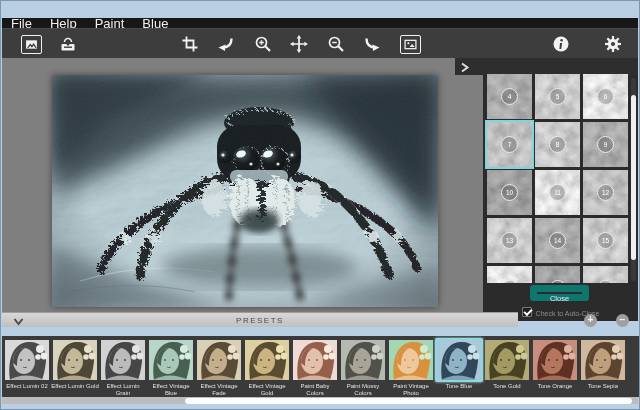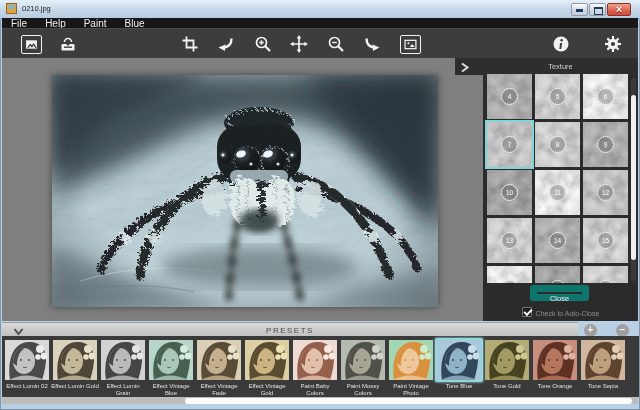--- a/index.html
+++ b/index.html
@@ -17,21 +17,21 @@
   #btn-min{left:571px;width:17px;} #btn-max{left:589px;width:17px;}
   #btn-close{left:607px;width:24px;background:linear-gradient(#efa28f,#d9614f 60%,#c94f41);border-color:#8e2f26;}
   #btn-min:before{content:"";position:absolute;left:4px;bottom:3px;width:7px;height:3px;background:#1d3a5f;}
   #btn-max:before{content:"";position:absolute;left:4px;top:3px;width:7px;height:5px;
     border:1px solid #1d3a5f;border-top-width:2px;}
   #btn-close:before{content:"\00d7";position:absolute;left:0;right:0;top:-1px;text-align:center;
     color:#fff;font-size:11px;font-weight:bold;text-shadow:0 1px 1px #7c241c;}
   
   #menubar{position:absolute;left:2px;top:18px;width:636px;height:10px;background:#171717;
     display:flex;align-items:center;}
-  .menu-item{color:#f0f0f0;font-size:10px;padding:0 9px;cursor:default;}
+  .menu-item{color:#f0f0f0;font-size:13px;padding:0 9px;cursor:default;}
   
   #toolbar{position:absolute;left:2px;top:28px;width:636px;height:30px;background:#3d3d3d;
     border-top:1px solid #4b4b4b;box-sizing:border-box;}
   .tbicon{position:absolute;top:6px;width:18px;height:18px;}
   .tbicon.boxed{border:1.5px solid #f2f2f2;border-radius:2px;padding:1px;width:17px;height:15px;}
   .tbicon svg{display:block;width:100%;height:100%;}
   
   #canvas{position:absolute;left:2px;top:58px;width:481px;height:263px;background:#7f7f7f;}
   #photo{position:absolute;left:50px;top:17px;width:386px;height:232px;
     box-shadow:0 0 7px rgba(0,0,0,.45);}
@@ -58,21 +58,21 @@
   #tex-footer{position:absolute;left:0;top:208px;width:155px;height:38px;background:#2b2b2b;}
   #close-btn{position:absolute;left:47px;top:2px;width:59px;height:16px;background:#2b2b2b;
     border:7px solid #0f766e;border-radius:3px;color:#eeeeee;font-size:7.5px;line-height:14px;
     text-align:center;cursor:pointer;box-sizing:border-box;}
   #autoclose{position:absolute;left:0;top:24px;width:155px;text-align:center;font-size:7px;color:#8f8f8f;}
   #autoclose .box{display:inline-block;vertical-align:-1px;width:8px;height:8px;background:#1f1f1f;
     border:1px solid #777;border-radius:1px;margin-right:4px;position:relative;}
   #autoclose .box:before{content:"";position:absolute;left:1px;top:1px;width:6px;height:3px;
     border-left:2px solid #fff;border-bottom:2px solid #fff;transform:rotate(-45deg);}
   
-  #presets-bar{position:absolute;left:2px;top:322px;width:576px;height:15px;
+  #presets-bar{position:absolute;left:2px;top:312px;width:516px;height:15px;
     background:linear-gradient(#d8d8d8,#bfbfbf);border-top:1px solid #9d9d9d;box-sizing:border-box;}
   #presets-collapse{position:absolute;left:10px;top:1px;width:13px;height:13px;}
   #presets-title{position:absolute;left:0;right:0;top:3px;text-align:center;color:#4a4a4a;
     font-size:8px;letter-spacing:1.5px;}
   .round-btn{position:absolute;top:1px;width:13px;height:13px;border-radius:50%;background:#9f9f9f;
     color:#f5f5f5;font-size:10px;line-height:12px;text-align:center;font-weight:bold;cursor:pointer;}
   #preset-add{left:582px;} #preset-remove{left:614px;}
   #preset-strip{position:absolute;left:2px;top:336px;width:636px;height:61px;background:#3a3a3a;
     display:flex;padding-left:1px;overflow:hidden;}
   .preset{width:48px;flex:0 0 48px;text-align:center;cursor:pointer;}
@@ -96,27 +96,20 @@
         <feFuncG type="linear" slope="0.75" intercept="0.22"></feFuncG>
         <feFuncB type="linear" slope="0.75" intercept="0.22"></feFuncB>
         <feFuncA type="linear" slope="0" intercept="1"></feFuncA>
       </feComponentTransfer>
     </filter>
   </defs>
 </svg>
 
 <div id="app">
 
-  <div id="titlebar">
-    <div id="title-icon"></div>
-    <div id="title-text">0210.jpg</div>
-    <div id="btn-min" class="winbtn"></div>
-    <div id="btn-max" class="winbtn"></div>
-    <div id="btn-close" class="winbtn"></div>
-  </div>
 
   <div id="menubar">
       <div class="menu-item">File</div>
       <div class="menu-item">Help</div>
       <div class="menu-item">Paint</div>
       <div class="menu-item">Blue</div>
     </div>
 
   <div id="toolbar">
       <div class="tbicon boxed" style="left: 19px;">
@@ -317,21 +310,20 @@
       </svg>
     </div>
   </div>
 
   <div id="tex-header">
     <div id="tex-collapse">
       <svg viewBox="0 0 13 13">
           <polyline points="4,2.5 9.5,6.5 4,10.5" fill="none" stroke="#dddddd" stroke-width="2"></polyline>
         </svg>
     </div>
-    <div id="tex-title">Texture</div>
   </div>
 
   <div id="tex-panel">
     <div id="tex-grid">
         <div class="tex">
           <svg width="45" height="45">
             <rect width="45" height="45" fill="#888" filter="url(#texfx)"></rect>
           </svg>
           <div class="num">4</div>
         </div>

